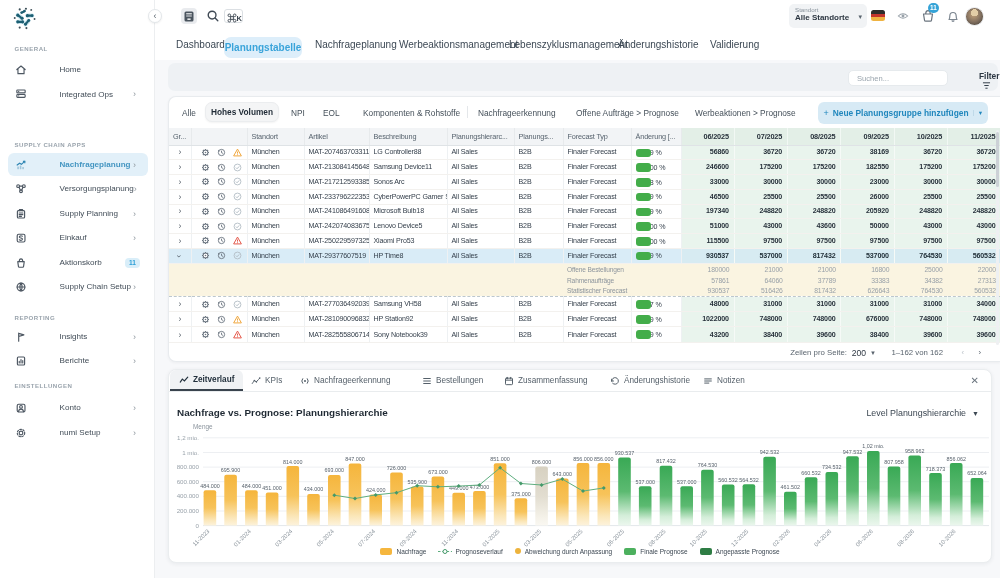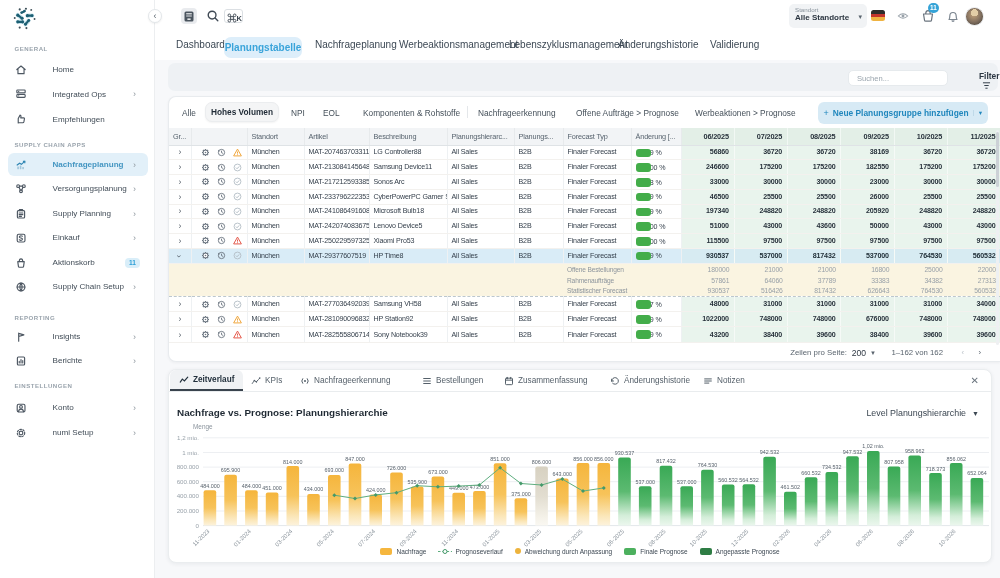--- a/index.html
+++ b/index.html
@@ -6,21 +6,21 @@
 #app { position:relative; width:1000px; height:578px; }
 #topwhite { position:absolute; left:0; top:0; width:1000px; height:60px; background:#fff; }
 
 #sidebar { position:absolute; left:0; top:0; width:155px; height:578px; background:#fff; border-right:1px solid #eceef0; z-index:5; }
 #logo { position:absolute; left:13px; top:7px; width:23px; height:23px; }
 .ssec { position:absolute; left:14.5px; font-size:6.1px; letter-spacing:0.5px; color:#99a3ac; font-weight:700; }
 .sitem { position:absolute; left:8px; width:140px; height:23px; display:flex; align-items:center; border-radius:6px; }
 .sitem.active { background:#e2f0f9; }
 .sitem.active .slab { color:#4596c2; font-weight:700; }
 .si { width:12px; height:12px; margin-left:6.5px; flex:none; }
-.slab { margin-left:7px; font-size:8.1px; color:#414c57; font-weight:500;padding-left:19px; }
+.slab { margin-left:14px; font-size:8.1px; color:#414c57; font-weight:500;padding-left:19px; }
 .schev { margin-left:auto; margin-right:12px; color:#8d959d; font-size:9px; }
 .sbadge { margin-left:auto; margin-right:8px; background:#d9eef9; color:#2e9fd6; font-size:6.6px; font-weight:700; padding:1.5px 4px; border-radius:4px; }
 
 #collapse { position:absolute; left:148px; top:9px; width:14px; height:14px; background:#fff; border:1px solid #e3e7ea; border-radius:50%; z-index:6; color:#5a646e; font-size:9px; line-height:12px; text-align:center; box-shadow:0 1px 2px rgba(0,0,0,.06); }
 .tbico { position:absolute; top:8px; }
 #bookbox { left:181px; width:16px; height:16px; background:#e9ebee; border-radius:4px; }
 #bookbox svg { width:10px; height:11px; margin:2.5px 3px; }
 #srch { left:205px; width:16px; height:16px; }
 #cmdk { left:224px; width:19px; height:14px; top:9px; border:1px solid #dbdfe3; border-radius:3px; background:#fff; }
 #standort { position:absolute; left:789px; top:4px; width:78px; height:24px; background:#f1f3f5; border-radius:5px; padding:2px 6px; }
@@ -967,26 +967,20 @@
 <div class="sitem" style="top:82.5px">
         <svg class="si" viewBox="0 0 13 13">
           <rect x="2" y="2.2" width="9" height="3.1" rx="0.8" stroke="#4d5762" stroke-width="1.25" fill="none" stroke-linecap="round" stroke-linejoin="round"></rect>
           <rect x="2" y="7" width="9" height="3.1" rx="0.8" stroke="#4d5762" stroke-width="1.25" fill="none" stroke-linecap="round" stroke-linejoin="round"></rect>
           <circle cx="4" cy="3.7" r="0.7" fill="#4d5762"></circle>
           <circle cx="4" cy="8.5" r="0.7" fill="#4d5762"></circle>
         </svg>
         <span class="slab">Integrated Ops</span>
         <span class="schev">›</span>
       </div>
-<div class="sitem" style="top:107.5px">
-        <svg class="si" viewBox="0 0 13 13">
-          <path d="M3.5 6 L5.5 2.3 q1.2 0.2 1 1.6 l-0.3 1.4 h3.2 q1 0 0.8 1.2 l-0.6 3.2 q-0.2 0.9 -1.2 0.9 H3.5 M3.5 5.8 V10.8" stroke="#4d5762" stroke-width="1.25" fill="none" stroke-linecap="round" stroke-linejoin="round"></path>
-        </svg>
-        <span class="slab">Empfehlungen</span>
-      </div>
 <div class="ssec" style="top:140.5px">SUPPLY CHAIN APPS</div>
 <div class="sitem active" style="top:153px">
         <svg class="si" viewBox="0 0 13 13">
           <path d="M2.3 6.5 L5 4.5 L7 5.8 L10.4 2.6" stroke="#2f86b3" stroke-width="1.3" fill="none" stroke-linecap="round"></path>
           <path d="M8.6 2.5 h2 v2" stroke="#2f86b3" stroke-width="1.3" fill="none"></path>
           <rect x="2.5" y="8" width="1.7" height="3" rx="0.4" fill="#9fc5da"></rect>
           <rect x="5.2" y="7" width="1.7" height="4" rx="0.4" fill="#9fc5da"></rect>
           <rect x="7.9" y="8.6" width="1.7" height="2.4" rx="0.4" fill="#9fc5da"></rect>
         </svg>
         <span class="slab">Nachfrageplanung</span>

